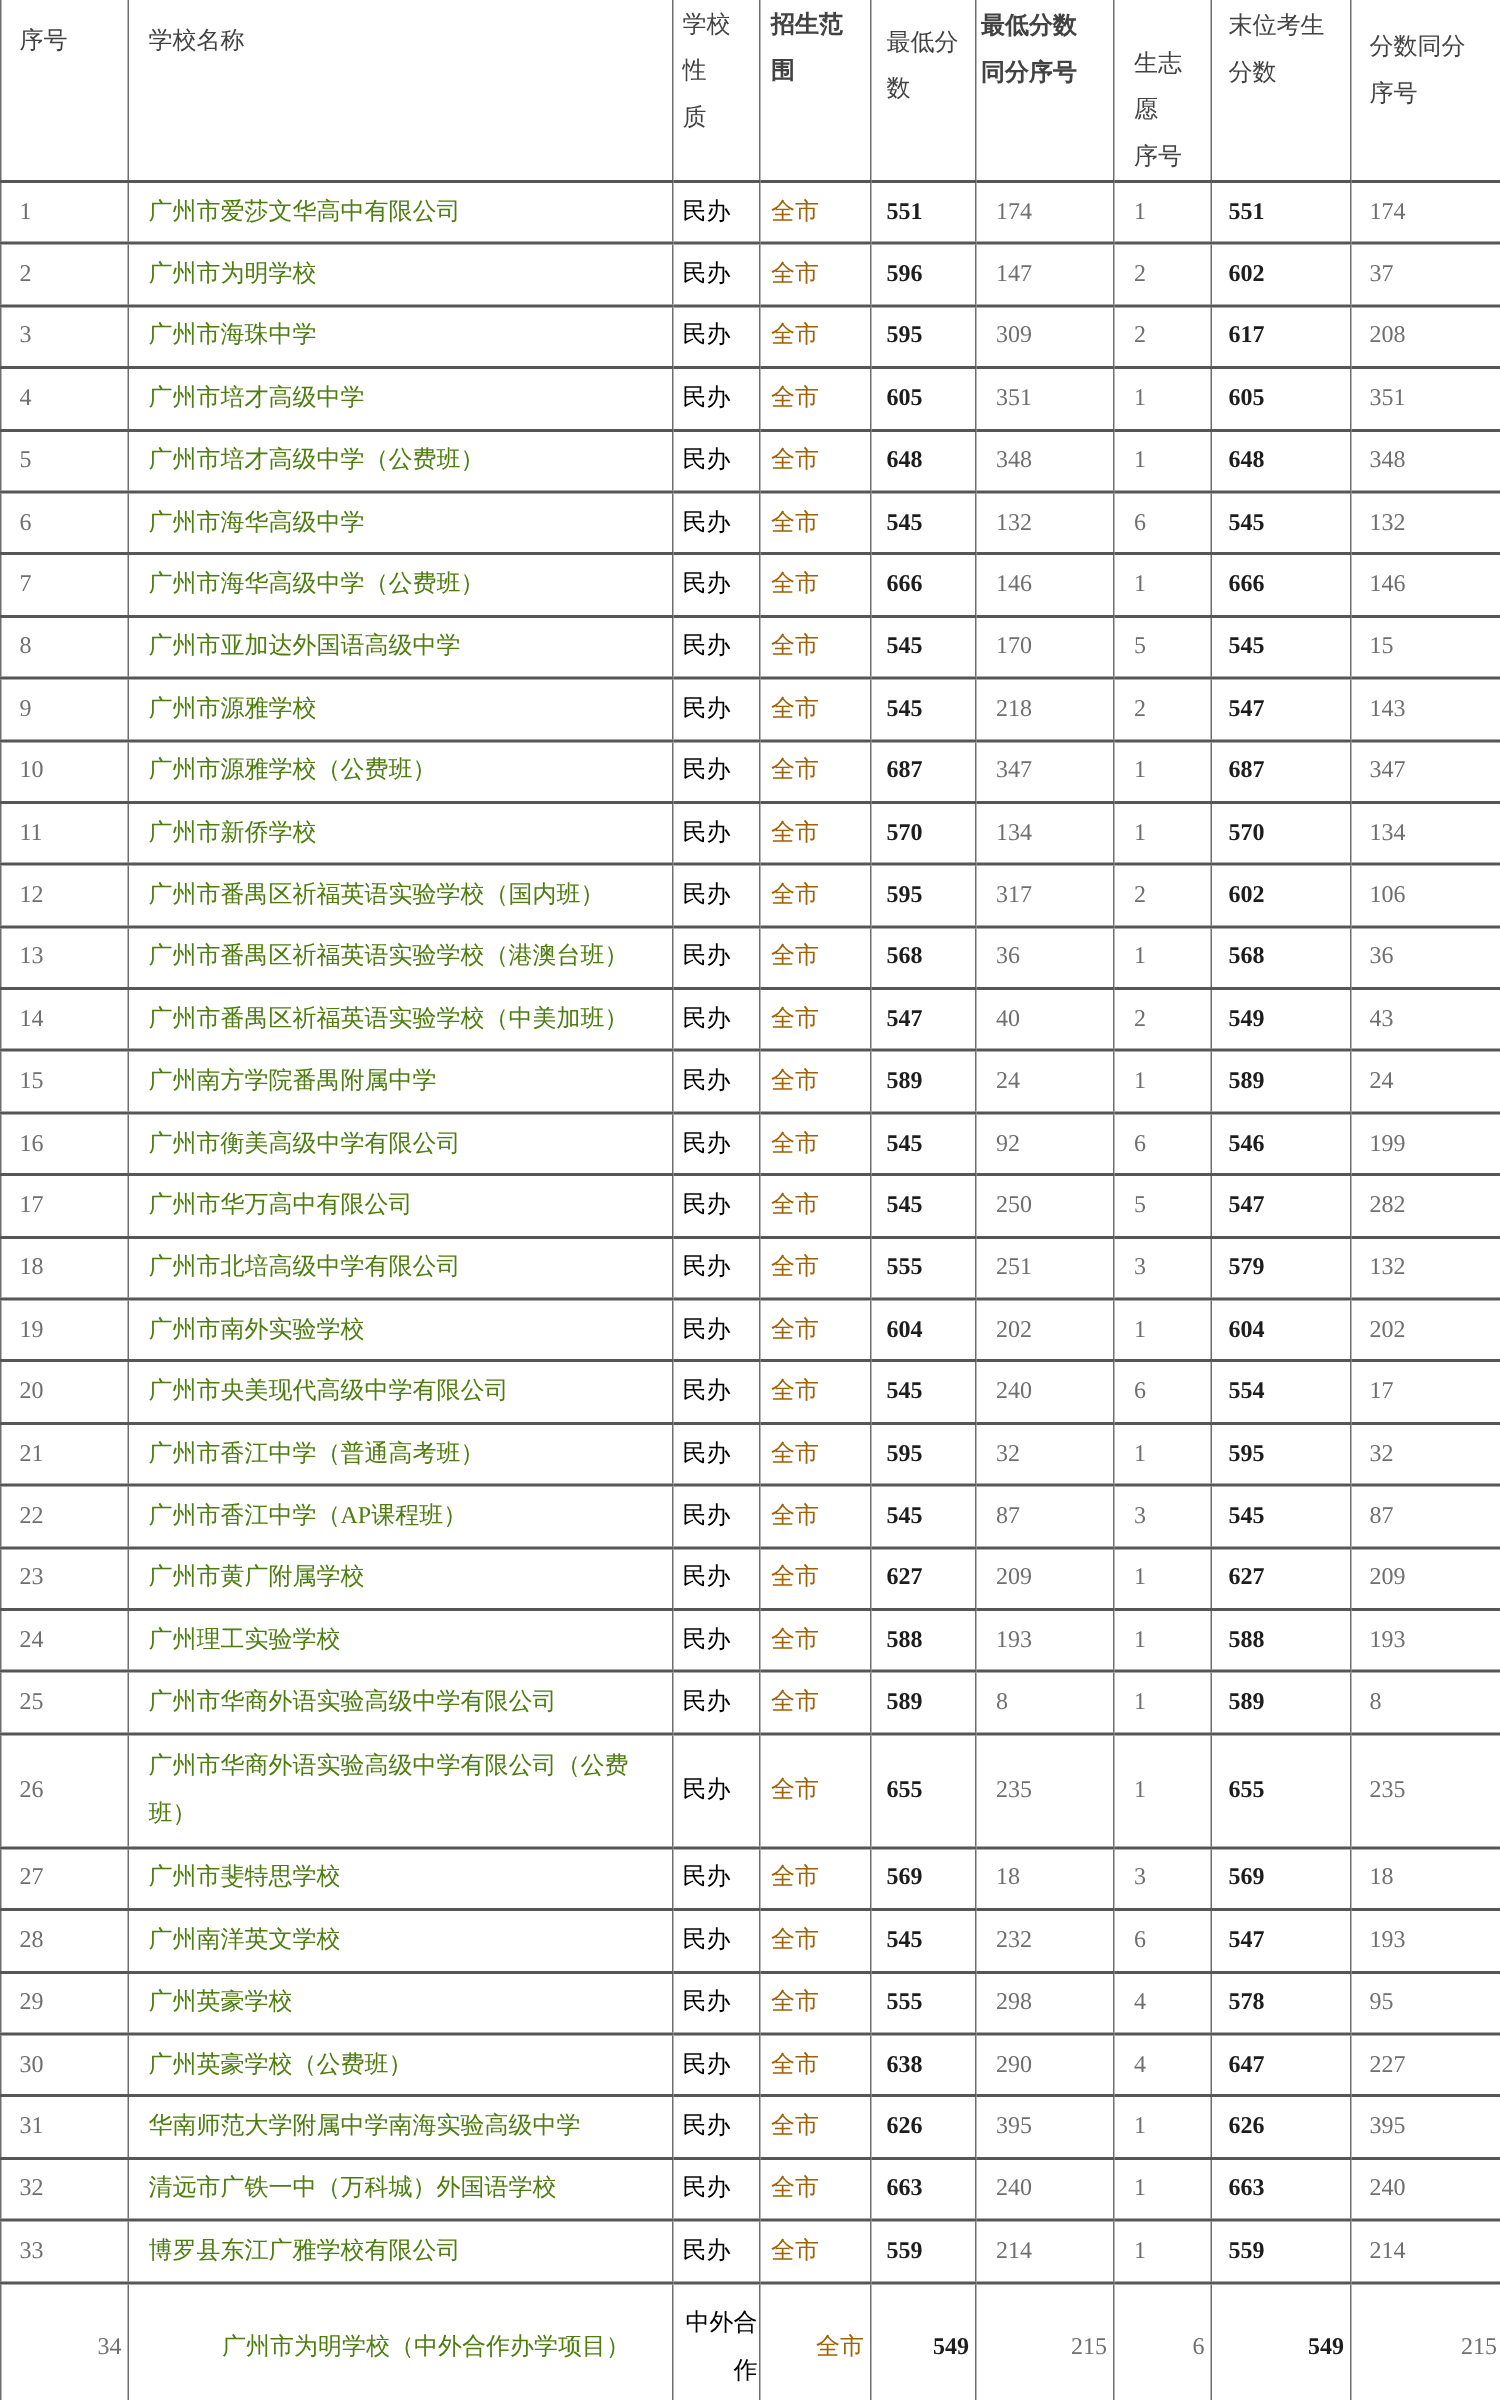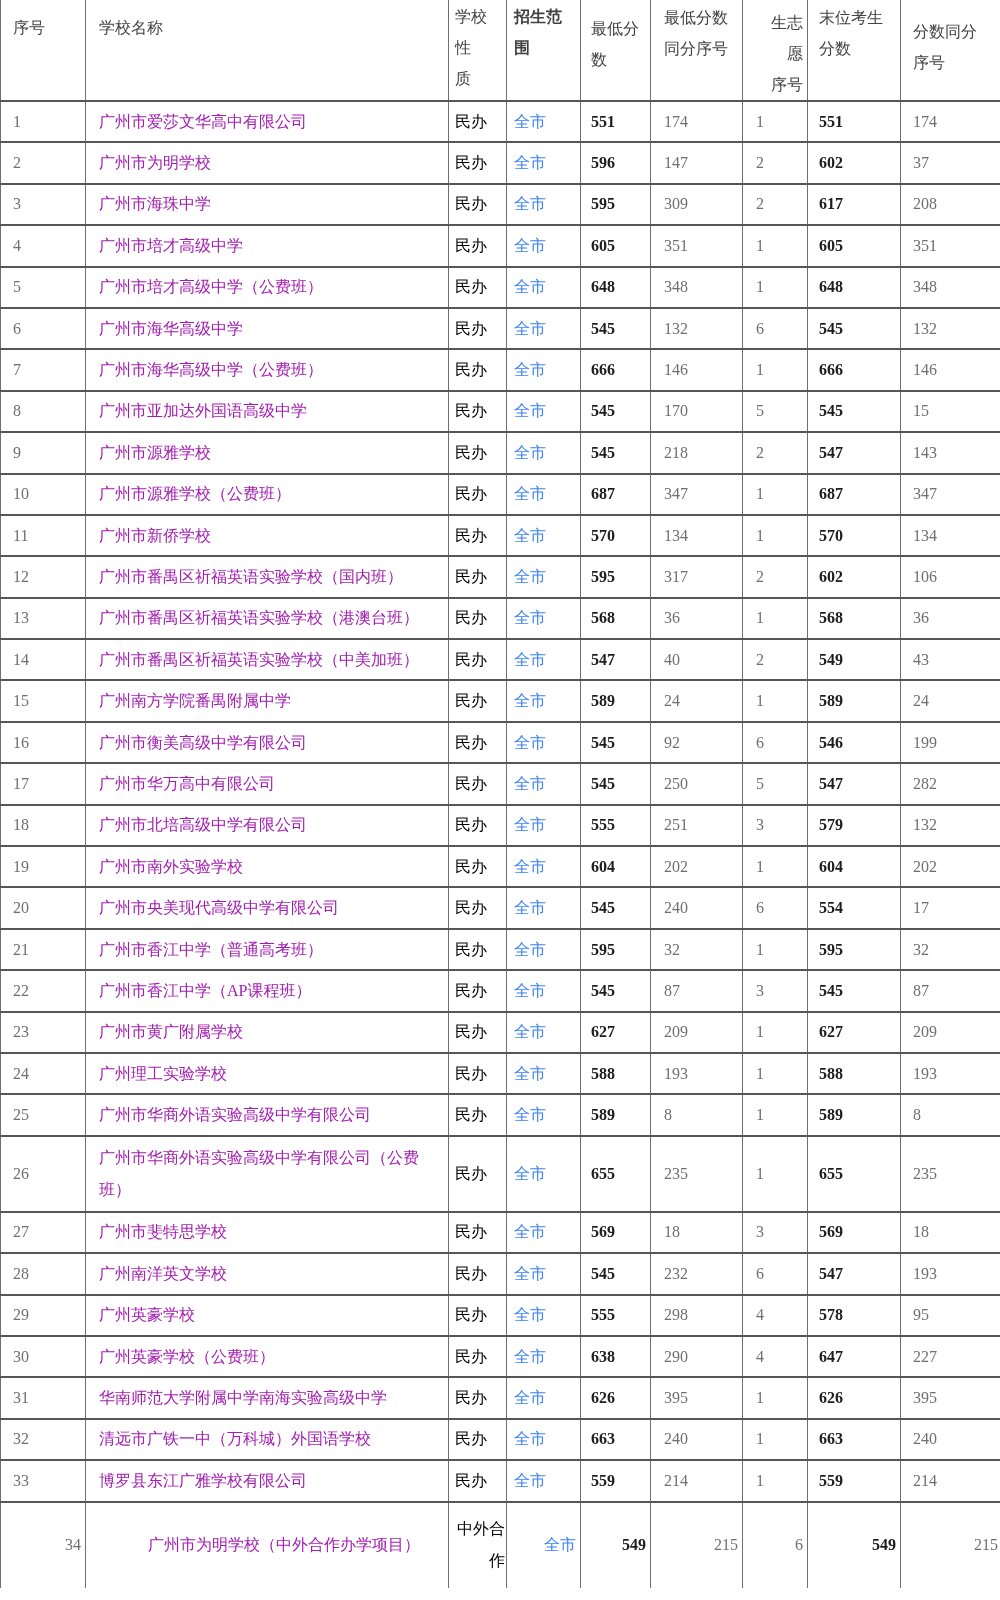--- a/index.html
+++ b/index.html
@@ -34,35 +34,35 @@
     line-height: 31px;
     height: 83px;
     padding: 0 4px 0 10px;
   }
   
   thead th.c0 { padding-top: 12px; padding-left: 12px; }
   thead th.c1 { padding-top: 12px; padding-left: 13px; }
   thead th.c2 { padding-top: 1px;  padding-left: 6px;  }
   thead th.c3 { padding-top: 1px;  padding-left: 7px; font-weight: bold;  }
   thead th.c4 { padding-top: 13px;  padding-left: 10px; }
-  thead th.c5 { padding-top: 2px;  padding-left: 13px; }
-  thead th.c6 { padding-top: 7px; padding-left: 13px; text-align: right; }
+  thead th.c5 { padding-top: 2px;  padding-left: 3px; font-weight: bold; }
+  thead th.c6 { padding-top: 27px; padding-left: 13px; }
   thead th.c7 { padding-top: 2px;  padding-left: 11px; }
   thead th.c8 { padding-top: 16px; padding-left: 12px; }
   td {
     height: 41.4px;
     line-height: 32px;
     vertical-align: middle;
     padding: 2px 4px 2px 10px;
     word-break: break-all;
   }
   td.c0 { padding-left: 12px; color: #6f6f6f; }
-  td.c1 { padding-left: 13px; padding-right: 28px; color: #a21caf; }
+  td.c1 { padding-left: 13px; padding-right: 28px; color: #4d7c0f; }
   td.c2 { padding-left: 6px;  padding-right: 1px; color: #000000; }
-  td.c3 { padding-left: 7px;  color: #3b82f6; margin-left: 39px; }
+  td.c3 { padding-left: 7px;  color: #a16207; margin-left: 39px; }
   td.c4 { padding-left: 10px; color: #1d1d1d; font-weight: bold; }
   td.c5 { padding-left: 13px; color: #6f6f6f; }
   td.c6 { padding-left: 13px; color: #6f6f6f; }
   td.c7 { padding-left: 11px; color: #1d1d1d; font-weight: bold; }
   td.c8 { padding-left: 12px; color: #6f6f6f; }
   tr.tall  td { height: 76px; }
   tr.xtall td { height: 86px; text-align: right; }
 </style>
 </head>
 <body>

